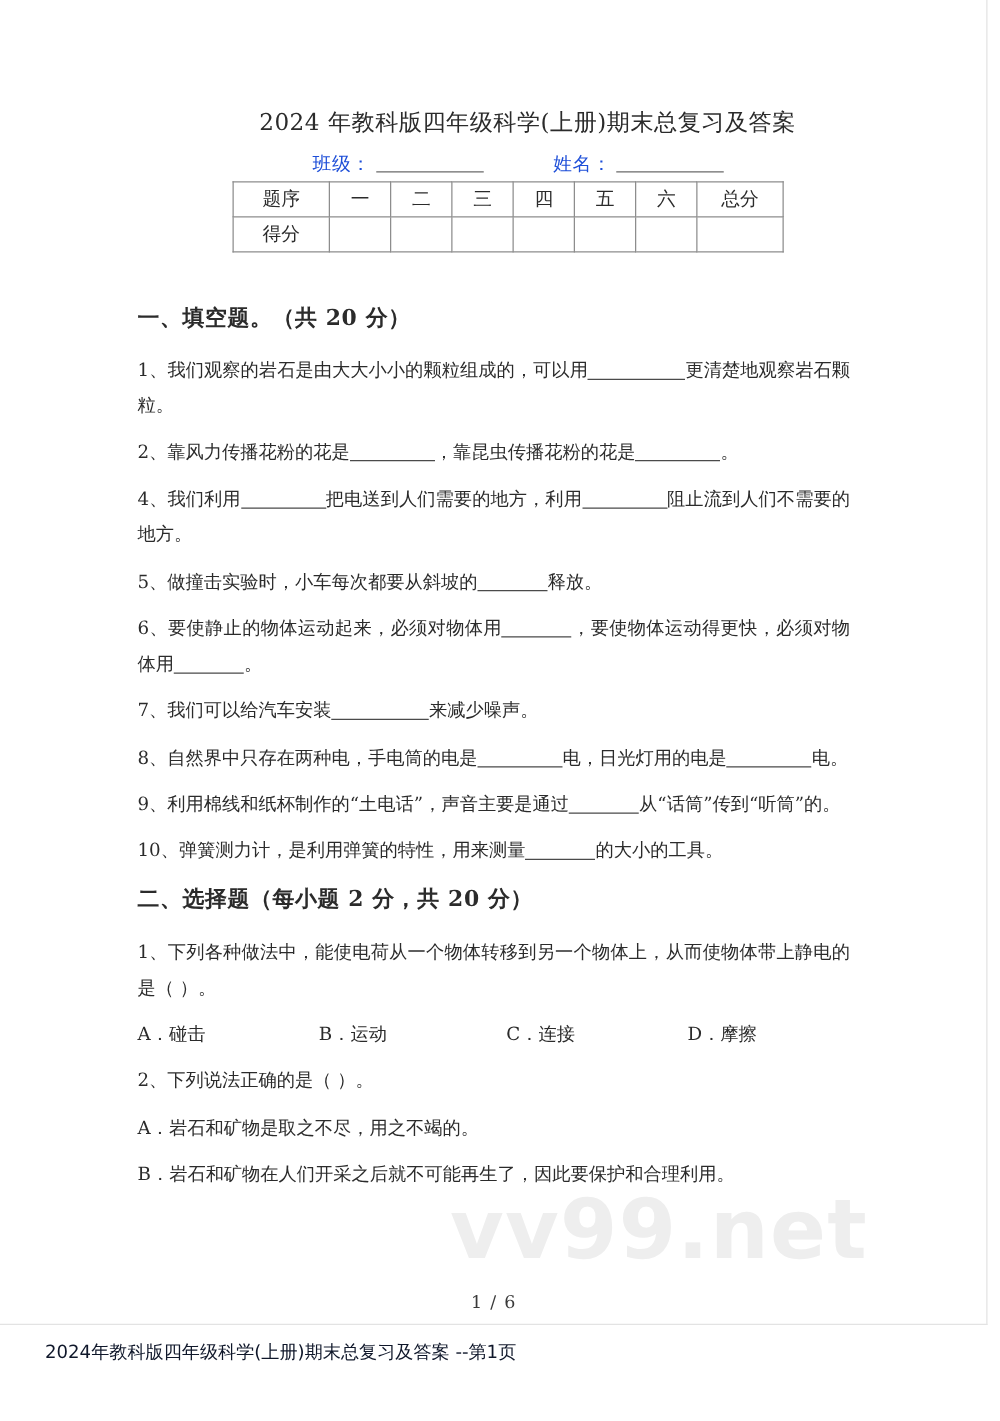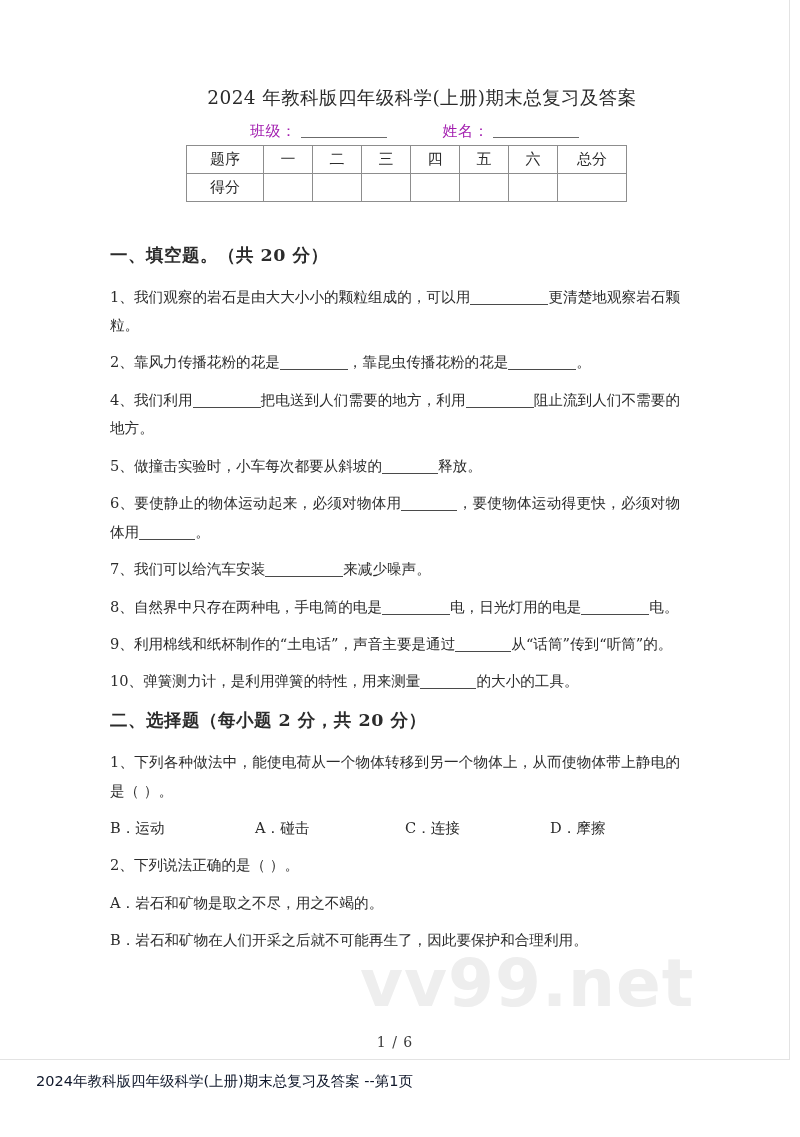--- a/index.html
+++ b/index.html
@@ -56,21 +56,21 @@
     white-space: nowrap;
     padding-left: 27px;
   }
 
   
   #info-line {
     position: absolute;
     left: 250px;
     top: 122px;
     font-size: 15px;
-    color: #a21caf;
+    color: #1d4ed8;
     white-space: nowrap;
   }
   #info-line .fld-label { letter-spacing: 0.5px; }
   #info-line .blank {
     display: inline-block;
     width: 86px;
     border-bottom: 1.4px solid #6b6b6b;
     margin: 0 2px 0 4px;
     vertical-align: -2px;
   }
@@ -237,22 +237,22 @@
 
     <div class="q">
       <span>10、弹簧测力计，是利用弹簧的特性，用来测量</span><span class="u u-m"></span><span>的大小的工具。</span>
     </div>
 
     <div class="section-head sec2">二、选择题（每小题 2 分，共 20 分）</div>
 
     <div class="q">1、下列各种做法中，能使电荷从一个物体转移到另一个物体上，从而使物体带上静电的是（      ）。</div>
 
     <div class="opt-row">
+      <span class="opt">A．碰击</span>
       <span class="opt">B．运动</span>
-      <span class="opt">A．碰击</span>
       <span class="opt">C．连接</span>
       <span class="opt">D．摩擦</span>
     </div>
 
     <div class="q">2、下列说法正确的是（        ）。</div>
 
     <div class="q">A．岩石和矿物是取之不尽，用之不竭的。</div>
     <div class="q">B．岩石和矿物在人们开采之后就不可能再生了，因此要保护和合理利用。</div>
 
   </div>

